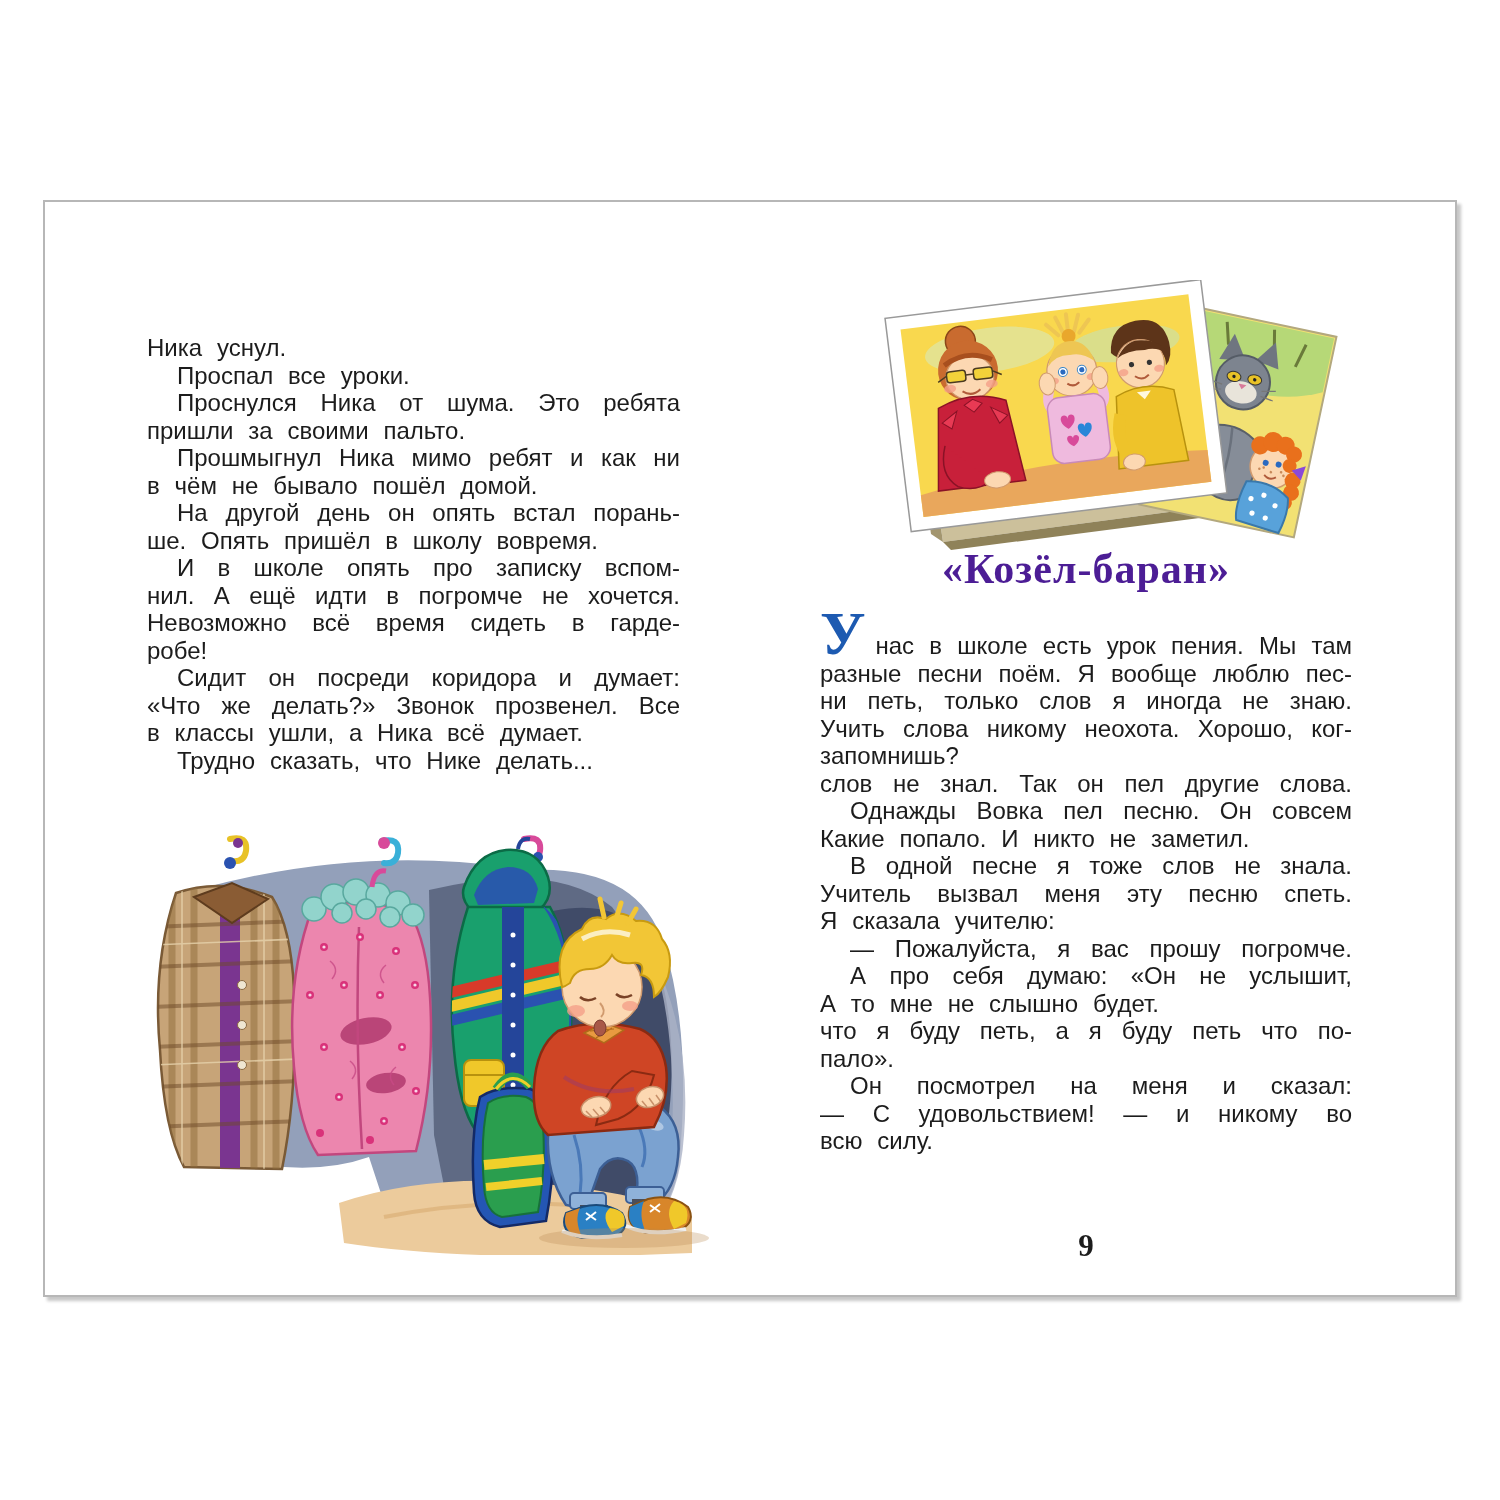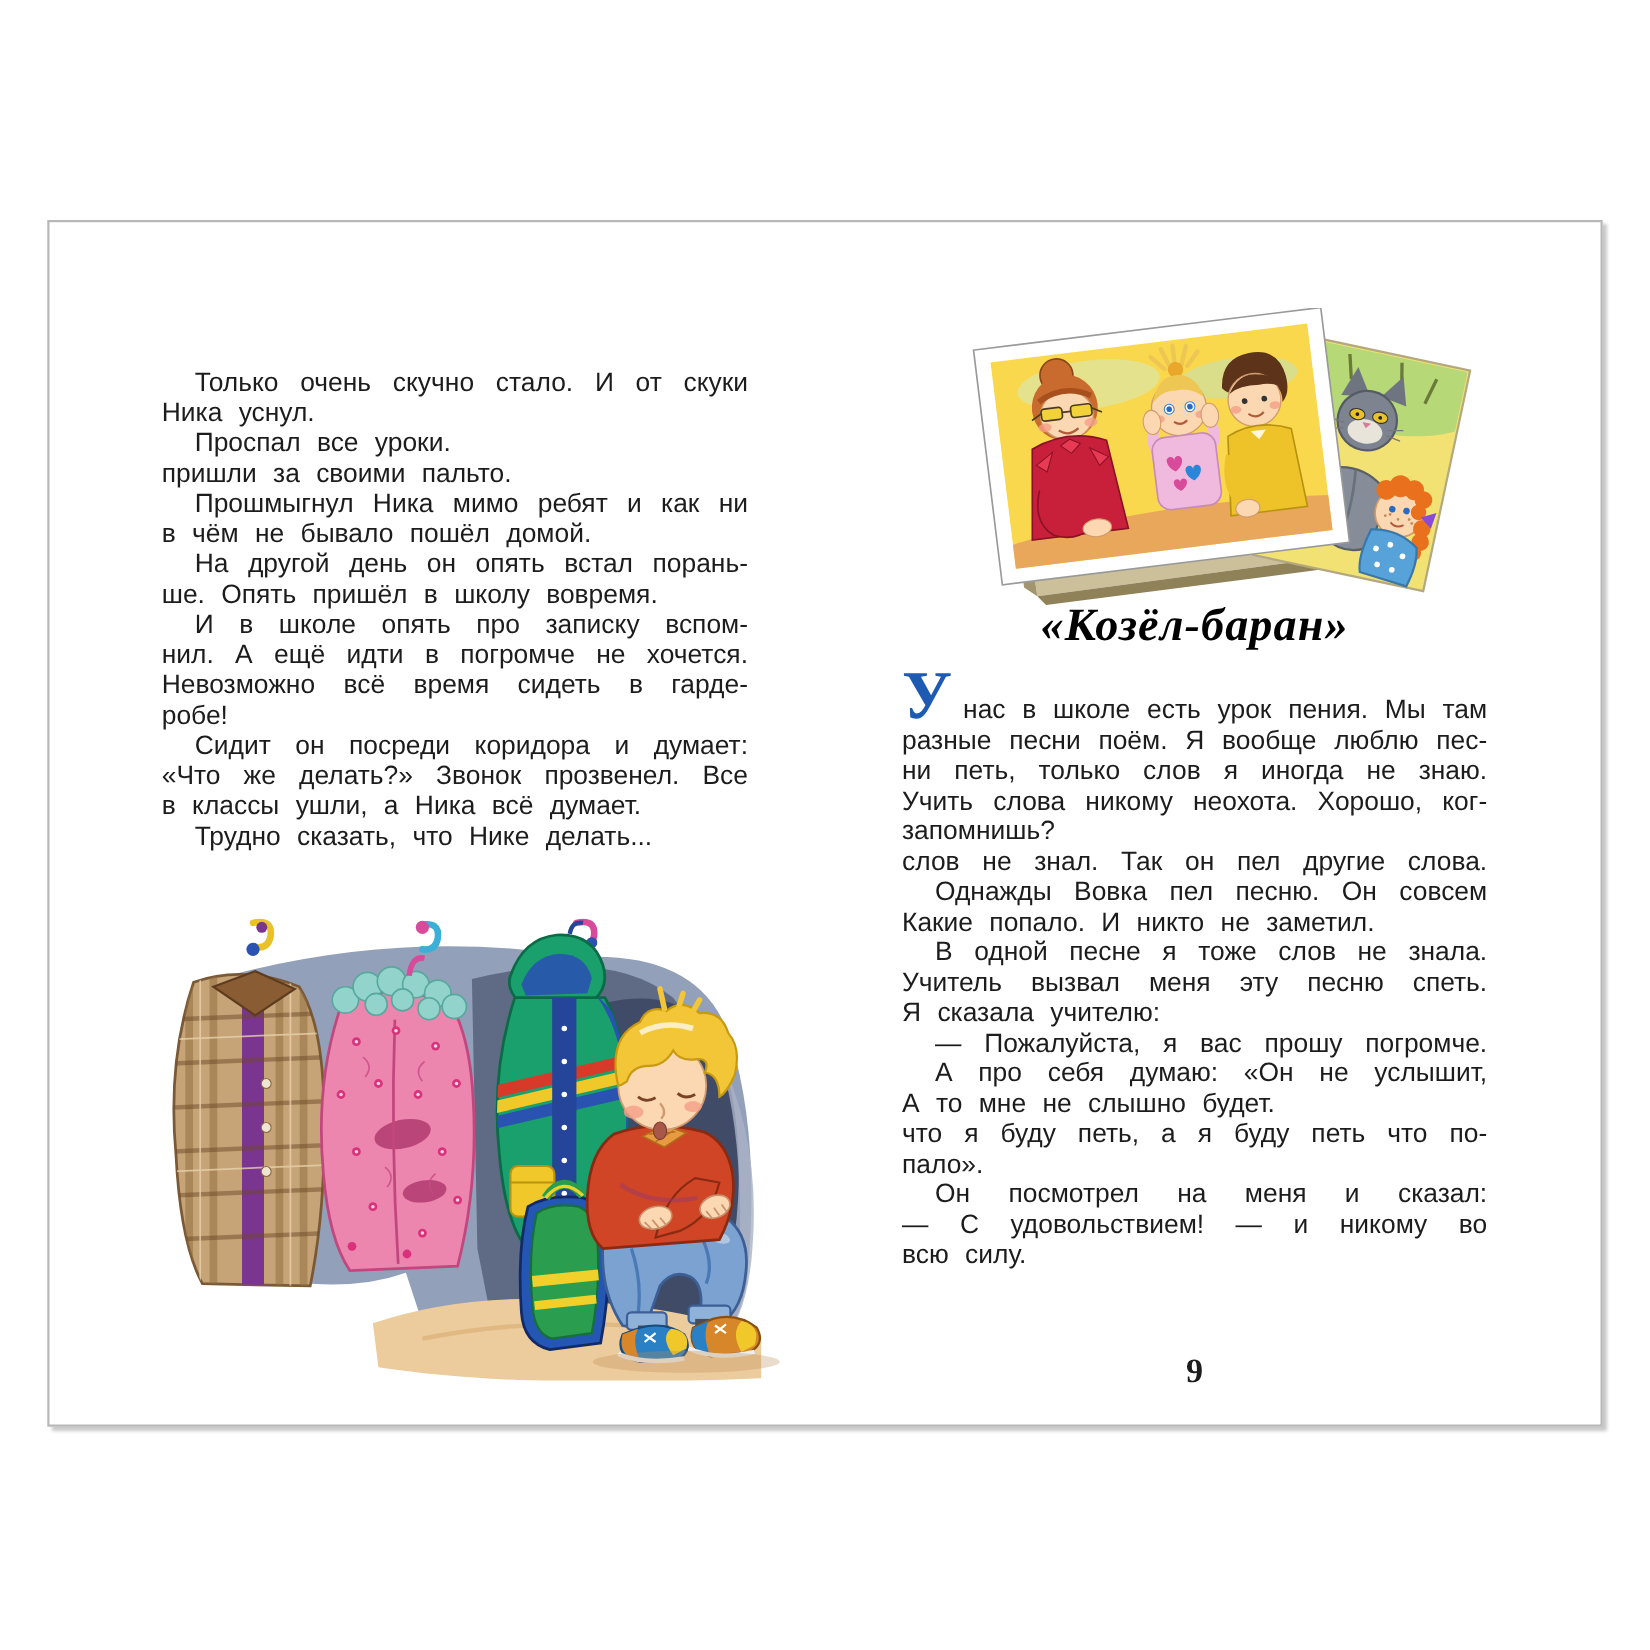--- a/index.html
+++ b/index.html
@@ -27,23 +27,23 @@
   .illus-right{left:832px;top:78px;width:465px;height:272px;}
 </style>
 </head>
 <body>
 
 <div class="canvas">
   <div class="spread">
 
     <div>
       <div class="text-col left-col" id="left-col">
-          <div class="line first">Только очень скучно стало. И от скуки</div>
           <div class="line last">Ника уснул.</div>
           <div class="line first last">Проспал все уроки.</div>
+          <div class="line first">Проснулся Ника от шума. Это ребята</div>
           <div class="line last">пришли за своими пальто.</div>
           <div class="line first">Прошмыгнул Ника мимо ребят и как ни</div>
           <div class="line last">в чём не бывало пошёл домой.</div>
           <div class="line first">На другой день он опять встал порань-</div>
           <div class="line last">ше. Опять пришёл в школу вовремя.</div>
           <div class="line first">И в школе опять про записку вспом-</div>
           <div class="line">нил. А ещё идти в погромче не хочется.</div>
           <div class="line">Невозможно всё время сидеть в гарде-</div>
           <div class="line last">робе!</div>
           <div class="line first">Сидит он посреди коридора и думает:</div>
@@ -369,21 +369,21 @@
             <ellipse cx="250" cy="101" rx="5" ry="3.5" fill="#f4a088" opacity="0.8"></ellipse>
             <ellipse cx="286" cy="101" rx="5" ry="3.5" fill="#f4a088" opacity="0.8"></ellipse>
             <path d="M240,124 q28,-13 58,0 l6,72 -70,0 z" fill="#eec32a" stroke="#b8920e" stroke-width="1.5"></path>
             <polygon points="261,122 268,130 275,122" fill="#fff8e0"></polygon>
             <path d="M242,142 q-9,27 5,44" stroke="#eec32a" stroke-width="12" fill="none"></path>
             <ellipse cx="250" cy="191" rx="11" ry="8" fill="#fcd8b2" stroke="#d09a6e"></ellipse>
           </g>
         </g>
       </svg>
 
-      <h1 class="story-title" style="color: #000000; font-style: italic;">«Козёл-баран»</h1>
+      <h1 class="story-title" style="color: #4c1d95;">«Козёл-баран»</h1>
       <div class="text-col right-col" id="right-col">
           <div class="line first dropline"><span class="dropcap" style="color: rgb(29, 90, 177);">У</span>нас в школе есть урок пения. Мы там</div>
           <div class="line">разные песни поём. Я вообще люблю пес-</div>
           <div class="line">ни петь, только слов я иногда не знаю.</div>
           <div class="line">Учить слова никому неохота. Хорошо, ког-</div>
           <div class="line last">запомнишь?</div>
           <div class="line">слов не знал. Так он пел другие слова.</div>
           <div class="line first">Однажды Вовка пел песню. Он совсем</div>
           <div class="line last">Какие попало. И никто не заметил.</div>
           <div class="line first">В одной песне я тоже слов не знала.</div>

